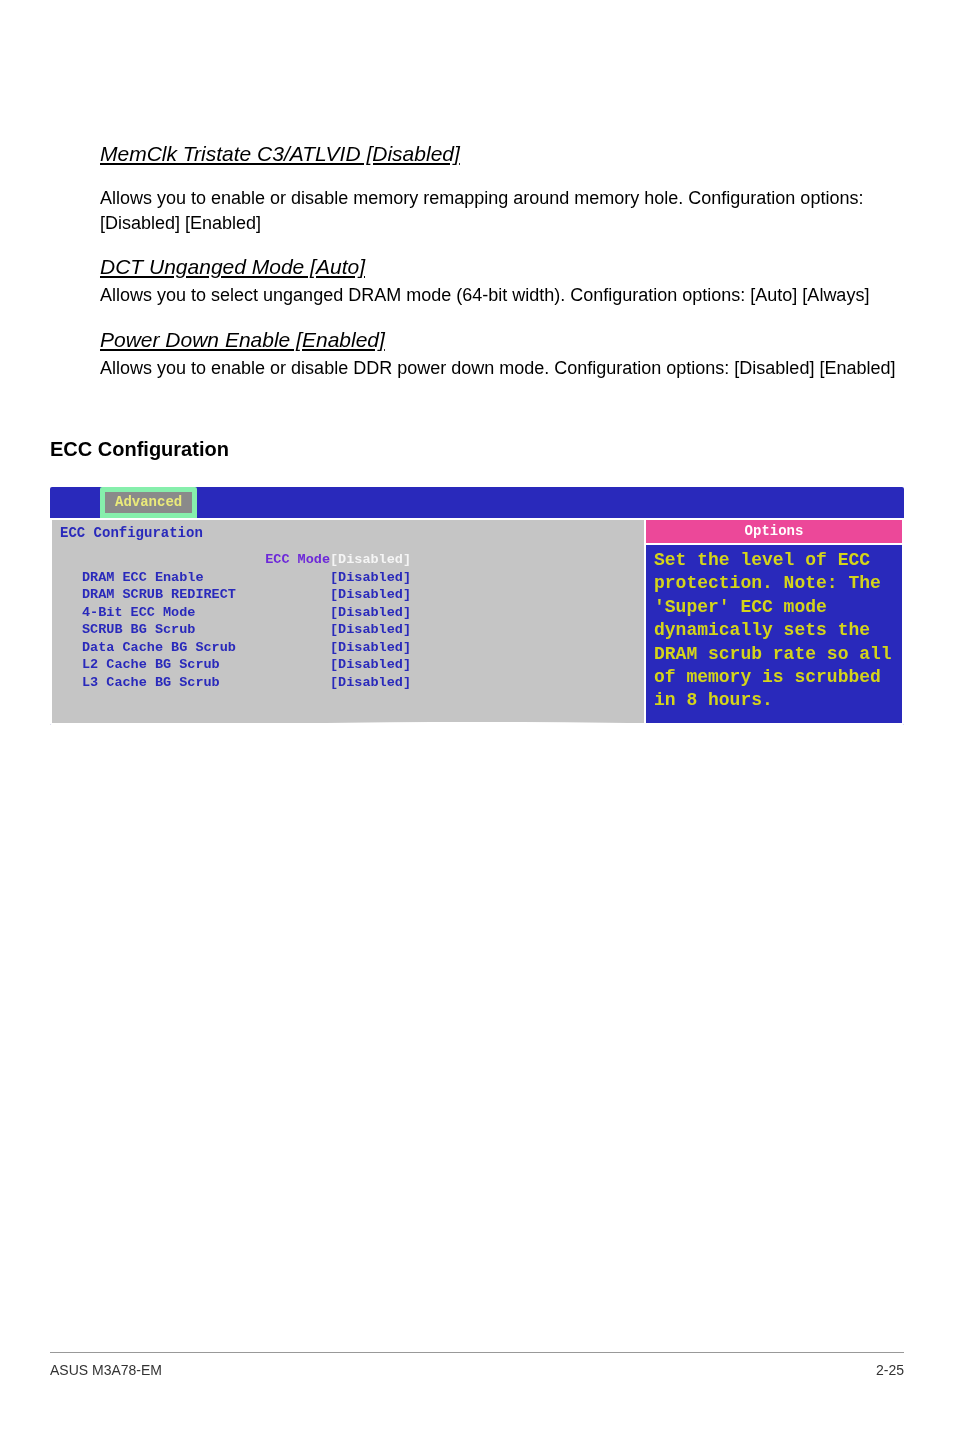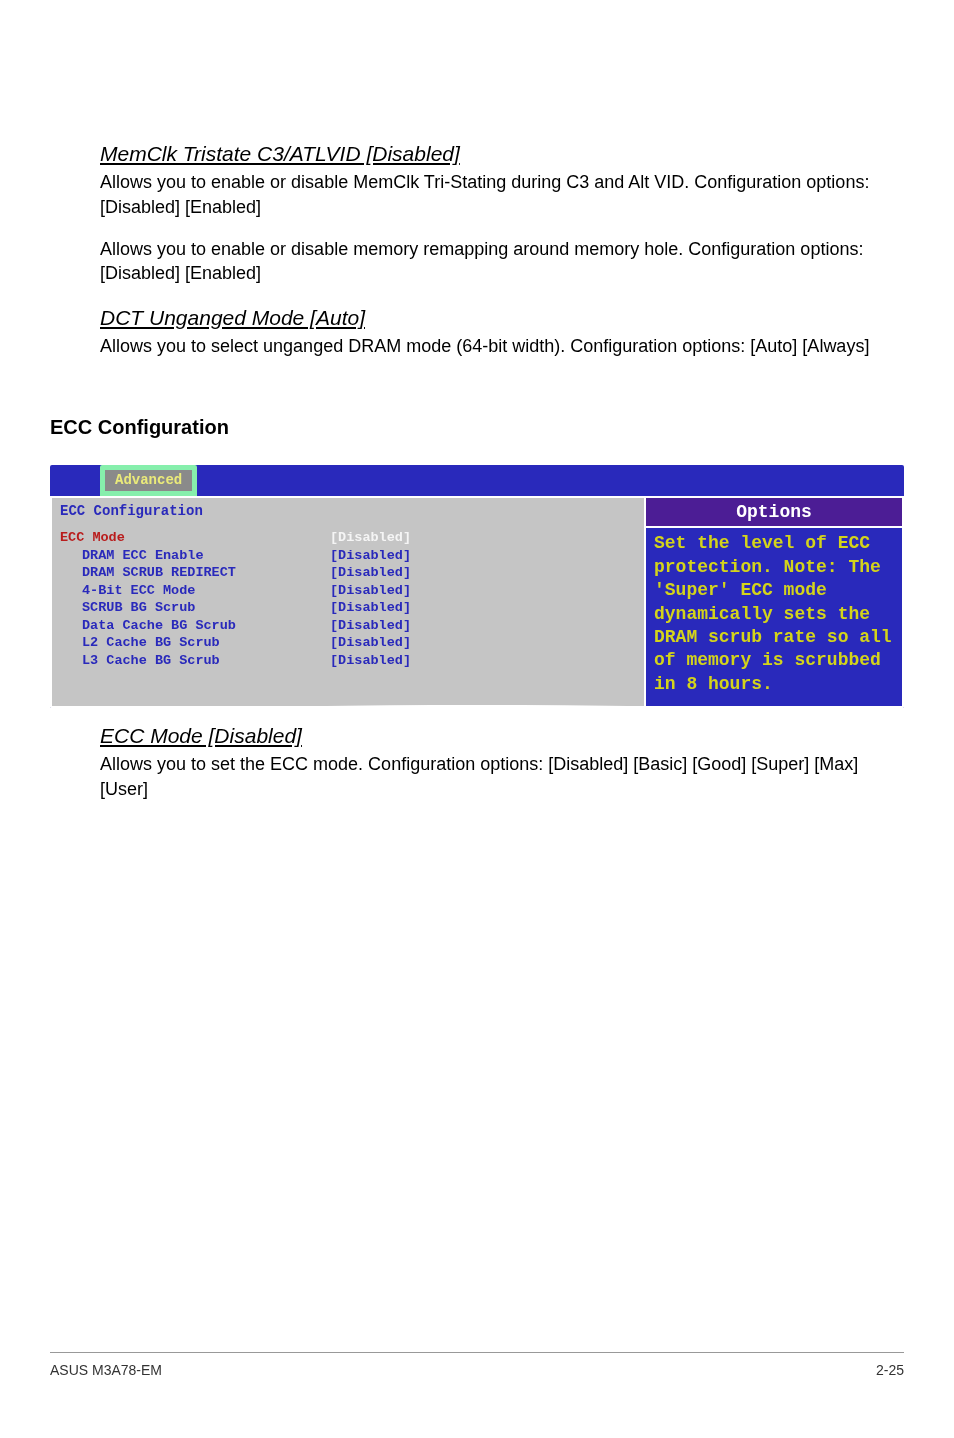--- a/index.html
+++ b/index.html
@@ -83,22 +83,22 @@
     .bios-right {
       width: 258px;
       border-right: 2px solid #fff;
       border-bottom: 2px solid #fff;
     }
     .bios-right-header {
       text-align: center;
       color: #fff;
       padding: 2px 0;
       border-bottom: 2px solid #fff;
-      font-size: 18px;
-      background: #4c1d95;
+      font-size: 14px;
+      background: #ec4899;
     }
     .bios-right-body {
       background: #2929bb;
       color: #d4d41a;
       padding: 4px 8px 10px 8px;
       font-size: 18px;
       line-height: 1.3;
     }
     .bios-config-title {
       color: #2929bb;
@@ -107,21 +107,22 @@
     }
     .bios-row {
       display: flex;
       font-size: 13.5px;
       line-height: 1.3;
     }
     .bios-row .label {
       width: 270px;
     }
     .bios-row.selected .label {
-      color: #b91c1c;
+      color: #6d28d9;
+      text-align: right;
     }
     .bios-row.selected .value {
       color: #f5f5f5;
     }
     .bios-row.indent .label {
       padding-left: 22px;
     }
     .bios-row .value {
       color: #2929bb;
     }
@@ -157,32 +158,35 @@
       color: #333;
     }
   </style>
 </head>
 <body>
 
 <div class="content">
 
   <div class="section">
     <div class="option-heading">MemClk Tristate C3/ATLVID [Disabled]</div>
-    <div class="desc">Allows you to enable or disable MemClk Tri-Stating during C3 and Alt VID. Configuration options: [Disabled] [Enabled]</div>
   </div>
 
   <div class="section">
     <div class="desc">Allows you to enable or disable memory remapping around memory hole. Configuration options: [Disabled] [Enabled]</div>
   </div>
 
   <div class="section">
     <div class="option-heading">DCT Unganged Mode [Auto]</div>
     <div class="desc">Allows you to select unganged DRAM mode (64-bit width). Configuration options: [Auto] [Always]</div>
   </div>
 
+  <div class="section">
+    <div class="option-heading">Power Down Enable [Enabled]</div>
+    <div class="desc">Allows you to enable or disable DDR power down mode. Configuration options: [Disabled] [Enabled]</div>
+  </div>
 
   <h2 class="ecc-heading">ECC Configuration</h2>
 
   <div class="bios-wrapper">
     <div class="bios-box">
       <div>
         <span class="bios-tab">Advanced</span>
       </div>
       <div class="bios-body">
         <div class="bios-left">
@@ -224,24 +228,20 @@
         </div>
         <div class="bios-right">
           <div class="bios-right-header">Options</div>
           <div class="bios-right-body">Set the level of ECC protection. Note: The 'Super' ECC mode dynamically sets the DRAM scrub rate so all of memory is scrubbed in 8 hours.</div>
         </div>
       </div>
     </div>
     <div class="bios-curve"></div>
   </div>
 
-  <div class="section">
-    <div class="option-heading">ECC Mode [Disabled]</div>
-    <div class="desc">Allows you to set the ECC mode. Configuration options: [Disabled] [Basic] [Good] [Super] [Max] [User]</div>
-  </div>
 
 </div>
 
 <div class="footer">
   <div class="footer-line">
     <span>ASUS M3A78-EM</span>
     <span>2-25</span>
   </div>
 </div>
 

